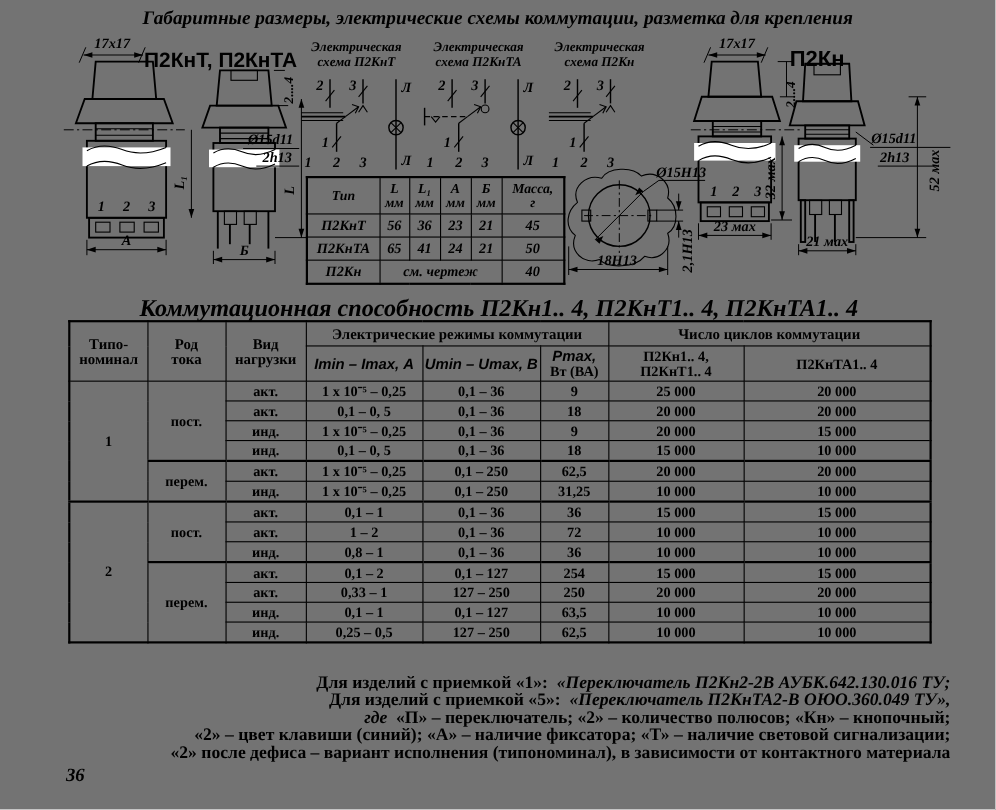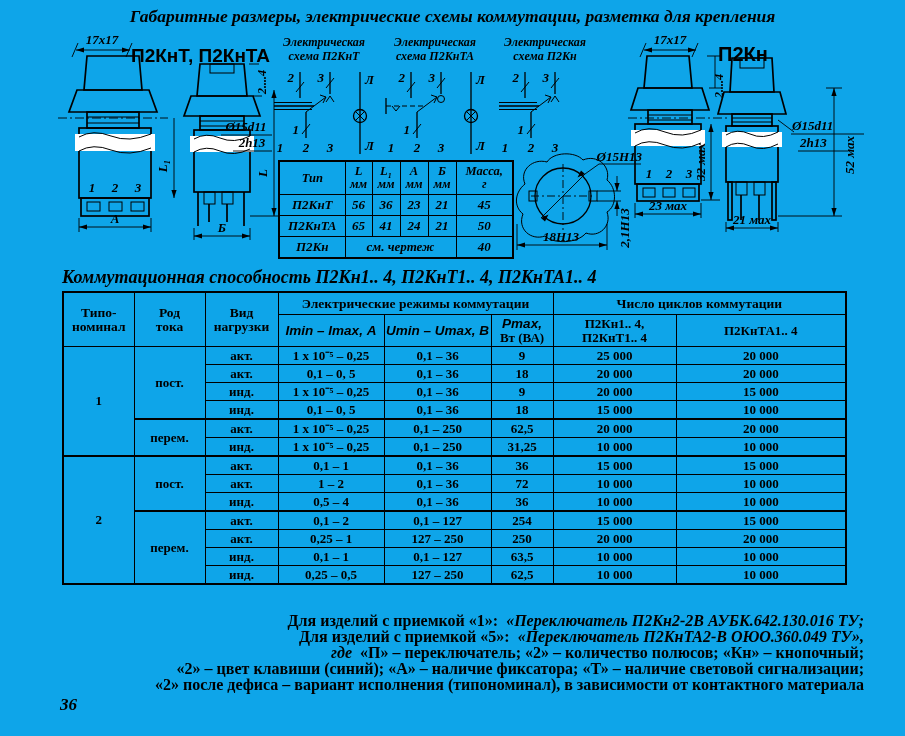--- a/index.html
+++ b/index.html
@@ -1,16 +1,16 @@
 <!DOCTYPE html>
 <html><head>
 <meta charset="utf-8">
 <style>
   html,body{margin:0;padding:0;background:#fff;}
-  .page{position:relative;width:905px;height:736px;background:#0ea5e9;color:#000;
+  .page{position:relative;width:905px;height:736px;background:#737373;color:#000;
         font-family:"Liberation Serif",serif;overflow:hidden;}
   .doc-title{position:absolute;top:6px;left:0;width:100%;text-align:center;
              font-size:17.5px;font-weight:bold;font-style:italic;}
   .prod-label{position:absolute;font-family:"Liberation Sans",sans-serif;
               font-weight:bold;color:#000;margin-top:19px;}
   .lbl-left{left:131px;top:26px;font-size:19px;}
   .lbl-right{left:718px;top:24px;font-size:20px;}
   svg{position:absolute;overflow:visible;}
   svg text{font-family:"Liberation Serif",serif;font-weight:bold;font-style:italic;fill:#000;}
   .t13{font-size:13px;} .t12{font-size:12px;}
@@ -23,22 +23,22 @@
 
   
   .dim-table{position:absolute;left:278px;top:160px;border-collapse:collapse;
              font-style:italic;font-weight:bold;font-size:13px;table-layout:fixed;width:234px;
              border:2px solid #000;}
   .dim-table th,.dim-table td{border:1.5px solid #000;text-align:center;padding:0 1px;}
   .dim-table th{height:32px;white-space:pre-line;line-height:13px;font-size:12.5px;}
   .dim-table td{height:20px;}
 
   
-  .main-title{position:absolute;left:62px;top:267px;width:783px;
-              font-size:18px;font-weight:bold;font-style:italic;}
+  .main-title{position:absolute;left:62px;top:267px;width:783px;text-align:center;
+              font-size:22px;font-weight:bold;font-style:italic;}
   .main-table{position:absolute;left:62px;top:291px;border-collapse:collapse;
               font-weight:bold;font-size:13px;table-layout:fixed;width:783px;border:2px solid #000;}
   .main-table th,.main-table td{border:1px solid #000;text-align:center;padding:0;}
   .hr1 th{height:21px;font-size:13.5px;}
   .hr2 th{height:31px;}
   .ml{white-space:pre-line;line-height:14px;}
   .sans{font-family:"Liberation Sans",sans-serif;font-size:13.5px;font-style:italic;}
   .blk{display:block;line-height:14px;}
   .main-table tbody td{height:17px;line-height:16px;}
   .hsep td{border-top:2px solid #000;}
@@ -476,38 +476,38 @@
       <tr>
         <td>акт.</td>
         <td>1 – 2</td>
         <td>0,1 – 36</td>
         <td>72</td>
         <td>10 000</td>
         <td>10 000</td>
       </tr>
       <tr>
         <td>инд.</td>
-        <td>0,5 – 4</td>
+        <td>0,8 – 1</td>
         <td>0,1 – 36</td>
         <td>36</td>
         <td>10 000</td>
         <td>10 000</td>
       </tr>
       <tr class="hsep">
         <td rowspan="4">перем.</td>
         <td>акт.</td>
         <td>0,1 – 2</td>
         <td>0,1 – 127</td>
         <td>254</td>
         <td>15 000</td>
         <td>15 000</td>
       </tr>
       <tr>
         <td>акт.</td>
-        <td>0,25 – 1</td>
+        <td>0,33 – 1</td>
         <td>127 – 250</td>
         <td>250</td>
         <td>20 000</td>
         <td>20 000</td>
       </tr>
       <tr>
         <td>инд.</td>
         <td>0,1 – 1</td>
         <td>0,1 – 127</td>
         <td>63,5</td>

